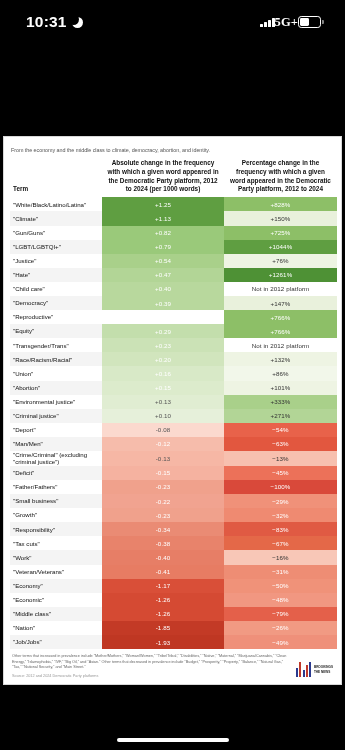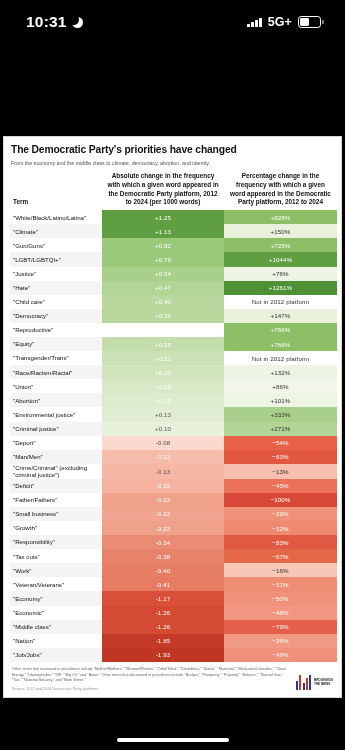--- a/index.html
+++ b/index.html
@@ -16,21 +16,21 @@
   .sb-time{ font-size:15.5px; font-weight:bold; letter-spacing:.2px; }
   .moon{ width:11px; height:11px; position:relative; display:inline-block; }
   .moon:before{
     content:""; position:absolute; inset:0; border-radius:50%;
     background:#fff;
   }
   .moon:after{
     content:""; position:absolute; left:-3.5px; top:-2.5px;
     width:11px; height:11px; border-radius:50%; background:#000;
   }
-  .sb-right{ display:flex; align-items:center; gap:6px; }
+  .sb-right{ display:flex; align-items:center; gap:0;font-family:Liberation Serif, serif; }
   .bars{ display:flex; align-items:flex-end; gap:1.5px; height:10px; }
   .bars i{ display:block; width:2.5px; background:#fff; border-radius:.5px; }
   .bars i:nth-child(1){ height:3.5px; }
   .bars i:nth-child(2){ height:5.5px; }
   .bars i:nth-child(3){ height:7.5px; }
   .bars i:nth-child(4){ height:9.5px; }
   .net{ font-size:12.5px; font-weight:bold; letter-spacing:.1px; }
   .batt{ position:relative; width:23px; height:11.5px; }
   .batt-shell{
     position:absolute; inset:0; border:1.3px solid #fff;
@@ -128,21 +128,20 @@
         <span class="batt-fill"></span>
         <span class="batt-tip"></span>
     </span>
   </div>
 </div>
 
 <div class="page">
 
   <div class="card">
 
-    <div class="chart-title">The Democratic Party's priorities have changed</div>
     <div class="chart-sub">From the economy and the middle class to climate, democracy, abortion, and identity.</div>
 
     <table>
       <colgroup>
         <col class="c-term">
           <col class="c-abs">
           <col class="c-pct">
       </colgroup>
       <thead>
         <tr>

